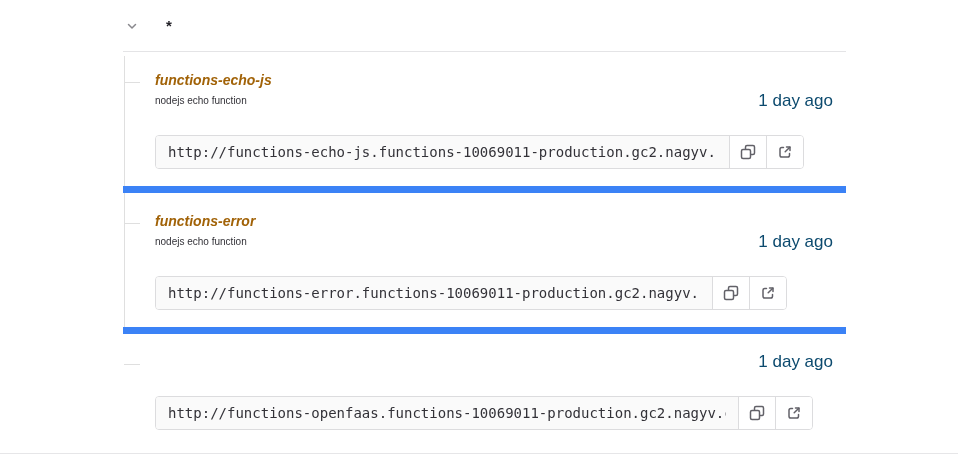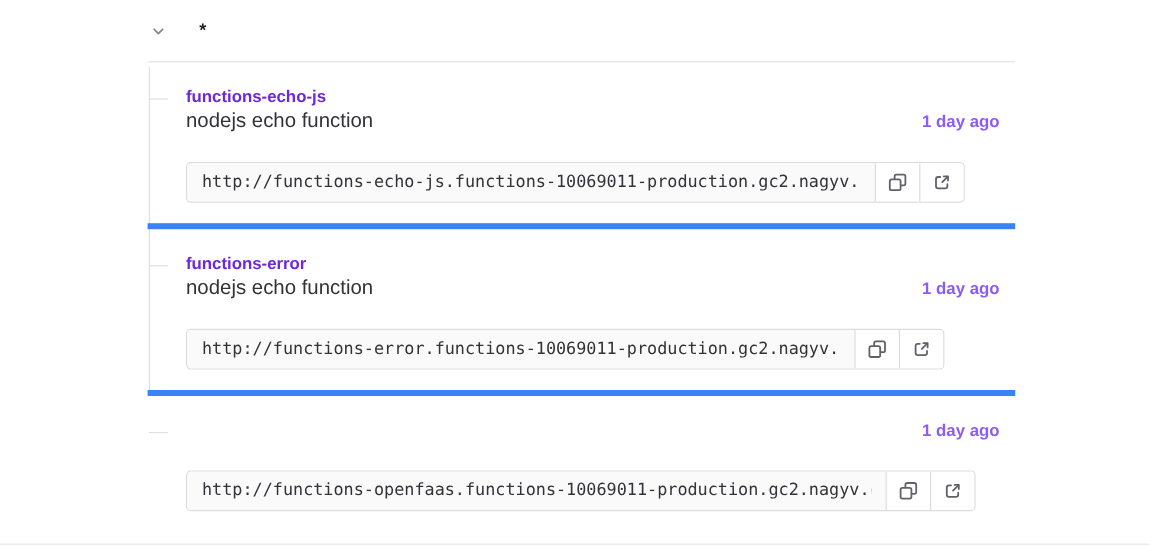--- a/index.html
+++ b/index.html
@@ -41,38 +41,39 @@
     content: "";
     position: absolute;
     left: 1px; top: 4px;
     height: calc(100% - 122px);
     border-left: 1px solid #dfdfdf;
   }
   .fn-row {
     position: relative;
     padding: 20px 13px 17px 32px;
   }
-  .fn-row + .fn-row { border-top: 5px solid #3b82f6; }
+  .fn-row + .fn-row { border-top: 7px solid #3b82f6; }
   .fn-row::before {
     content: "";
     position: absolute;
     left: 1px; top: 30px;
     width: 16px;
     border-top: 1px solid #dfdfdf;
   }
   .fn-head { display: flex; justify-content: space-between; align-items: flex-end; }
   .fn-name {
     font-weight: 600;
     font-size: 14px;
     line-height: 16px;
-    color: #6d28d9;
+    color: #a16207;
     margin-bottom: 5px;
-  }
-  .fn-desc { font-size: 17px; line-height: 16px; color: #333238; }
-  .fn-updated { font-size: 14px; line-height: 16px; color: #8b5cf6; white-space: nowrap; font-weight: bold; }
+    font-style: italic;
+  }
+  .fn-desc { font-size: 10px; line-height: 16px; color: #333238; }
+  .fn-updated { font-size: 17px; line-height: 16px; color: #0c4a6e; white-space: nowrap; }
   
   .url-group {
     margin-top: 26px;
     display: inline-flex;
     align-items: stretch;
     height: 34px;
     border: 1px solid #dcdcde;
     border-radius: 4px;
     overflow: hidden;
     background: #fff;

